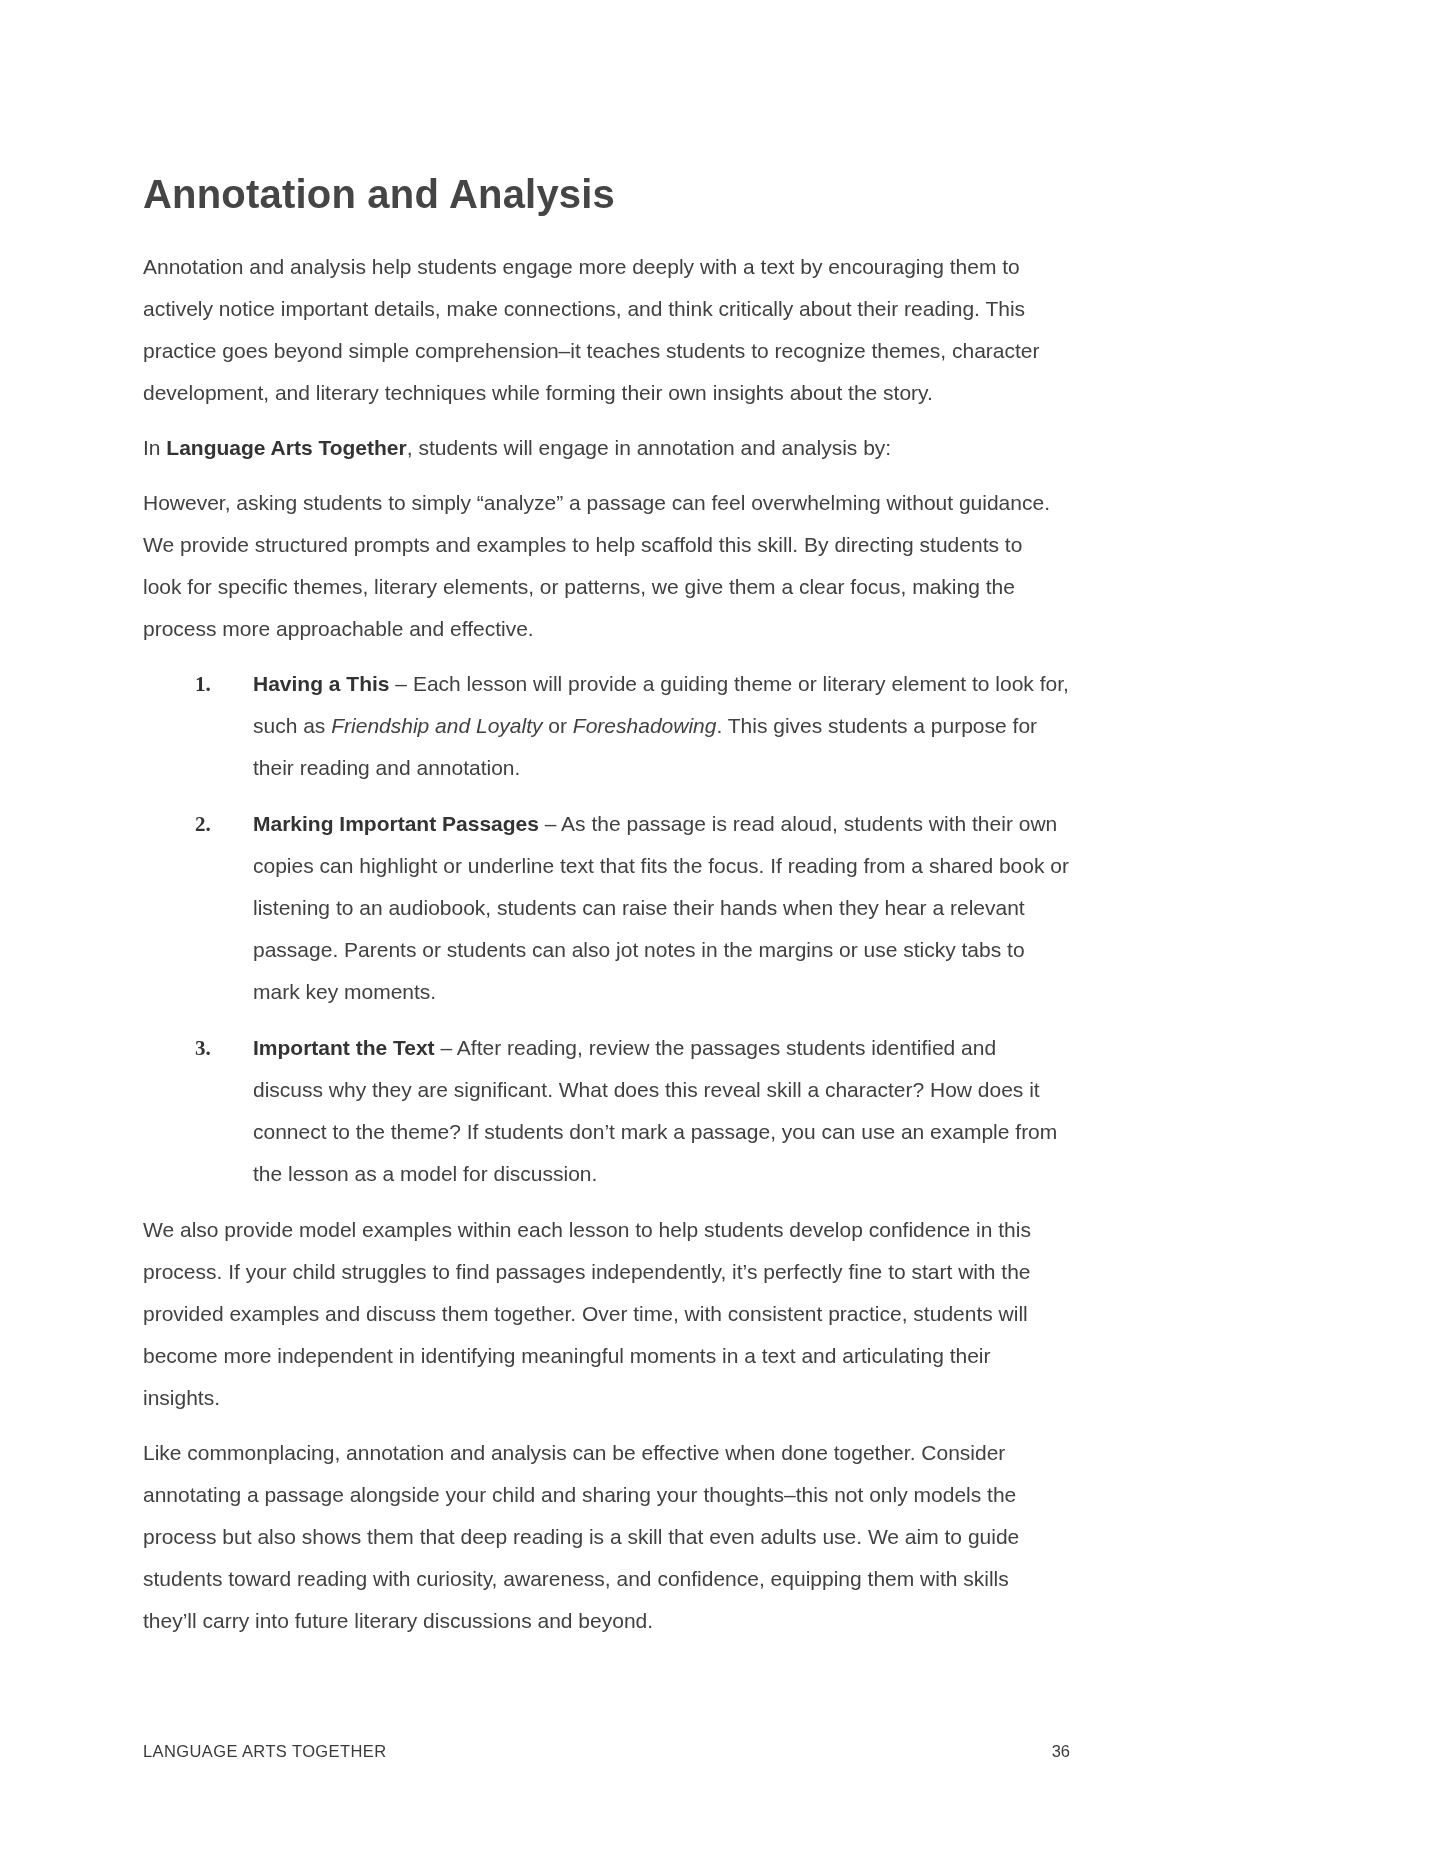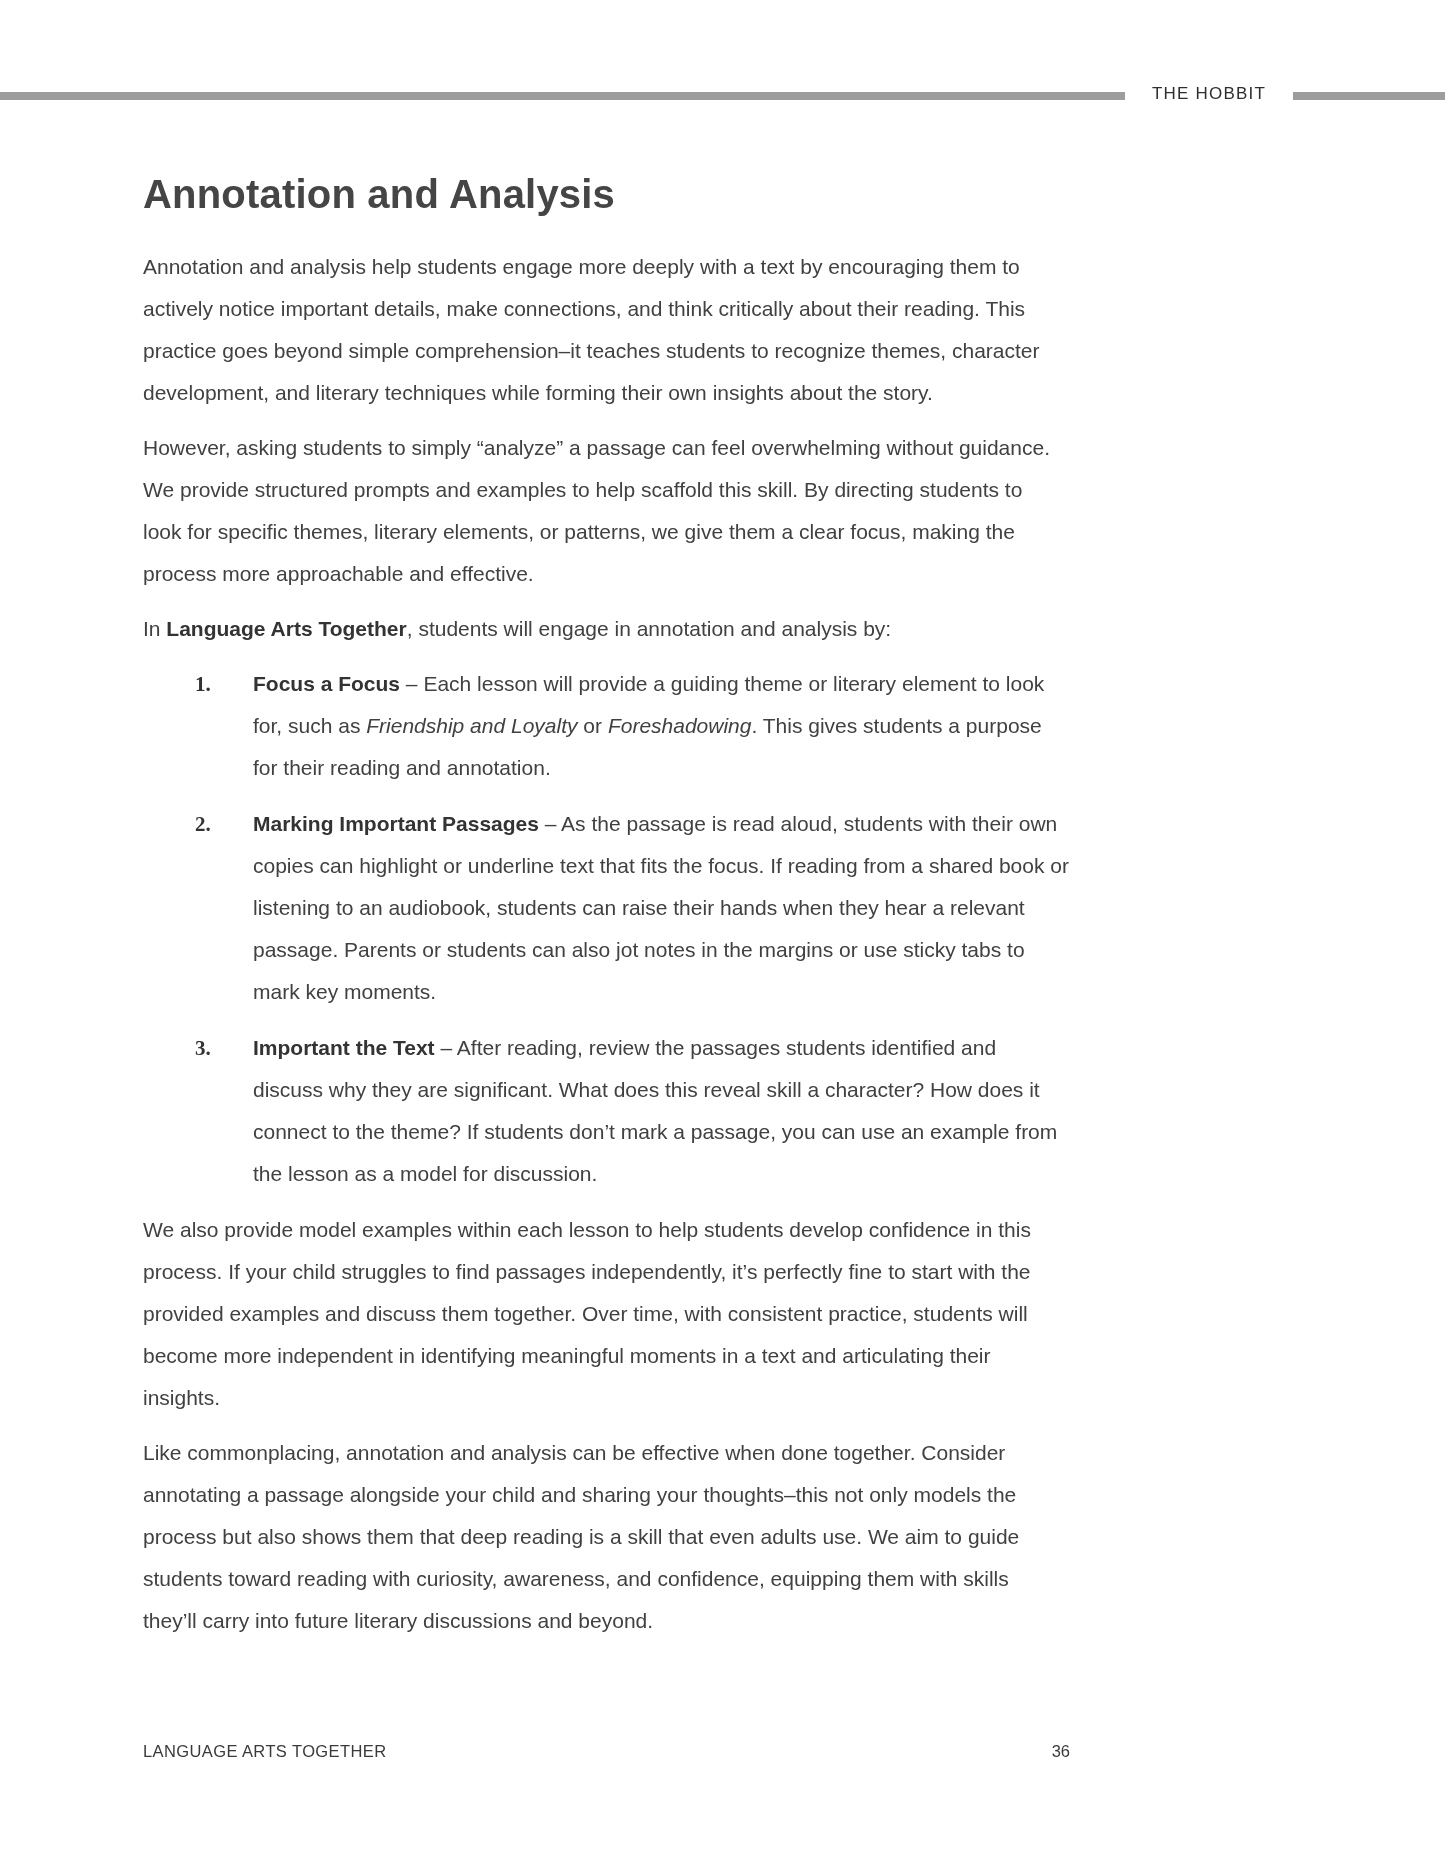--- a/index.html
+++ b/index.html
@@ -92,37 +92,32 @@
     letter-spacing: 0.4px;
     color: #3a3a3a;
   }
   .page-number { letter-spacing: 0; }
 </style>
 </head>
 <body>
 
 <div class="page">
 
-  <header class="running-header">
-    <div class="rule rule-left"></div>
-    <div class="running-title">THE HOBBIT</div>
-    <div class="rule rule-right"></div>
-  </header>
 
   <main class="content">
     <h1 class="title">Annotation and Analysis</h1>
 
     <p class="para"><span>Annotation and analysis help students engage more deeply with a text by encouraging them to actively notice important details, make connections, and think critically about their reading. This practice goes beyond simple comprehension–it teaches students to recognize themes, character development, and literary techniques while forming their own insights about the story.</span></p>
+    <p class="para"><span>In </span><span class="b">Language Arts Together</span><span>, students will engage in annotation and analysis by:</span></p>
     <p class="para"><span>However, asking students to simply “analyze” a passage can feel overwhelming without guidance. We provide structured prompts and examples to help scaffold this skill. By directing students to look for specific themes, literary elements, or patterns, we give them a clear focus, making the process more approachable and effective.</span></p>
-    <p class="para"><span>In </span><span class="b">Language Arts Together</span><span>, students will engage in annotation and analysis by:</span></p>
 
     <ol class="num-list">
       <li class="list-item">
         <span class="list-num">1.</span>
-        <span class="item-body"><span class="b">Focus a Focus</span><span> – Each lesson will provide a guiding theme or literary element to look for, such as </span><span class="i">Friendship and Loyalty</span><span> or </span><span class="i">Foreshadowing</span><span>. This gives students a purpose for their reading and annotation.</span></span>
+        <span class="item-body"><span class="b">Having a This</span><span> – Each lesson will provide a guiding theme or literary element to look for, such as </span><span class="i">Friendship and Loyalty</span><span> or </span><span class="i">Foreshadowing</span><span>. This gives students a purpose for their reading and annotation.</span></span>
       </li>
       <li class="list-item">
         <span class="list-num">2.</span>
         <span class="item-body"><span class="b">Marking Important Passages</span><span> – As the passage is read aloud, students with their own copies can highlight or underline text that fits the focus. If reading from a shared book or listening to an audiobook, students can raise their hands when they hear a relevant passage. Parents or students can also jot notes in the margins or use sticky tabs to mark key moments.</span></span>
       </li>
       <li class="list-item">
         <span class="list-num">3.</span>
         <span class="item-body"><span class="b">Important the Text</span><span> – After reading, review the passages students identified and discuss why they are significant. What does this reveal skill a character? How does it connect to the theme? If students don’t mark a passage, you can use an example from the lesson as a model for discussion.</span></span>
       </li>
     </ol>

